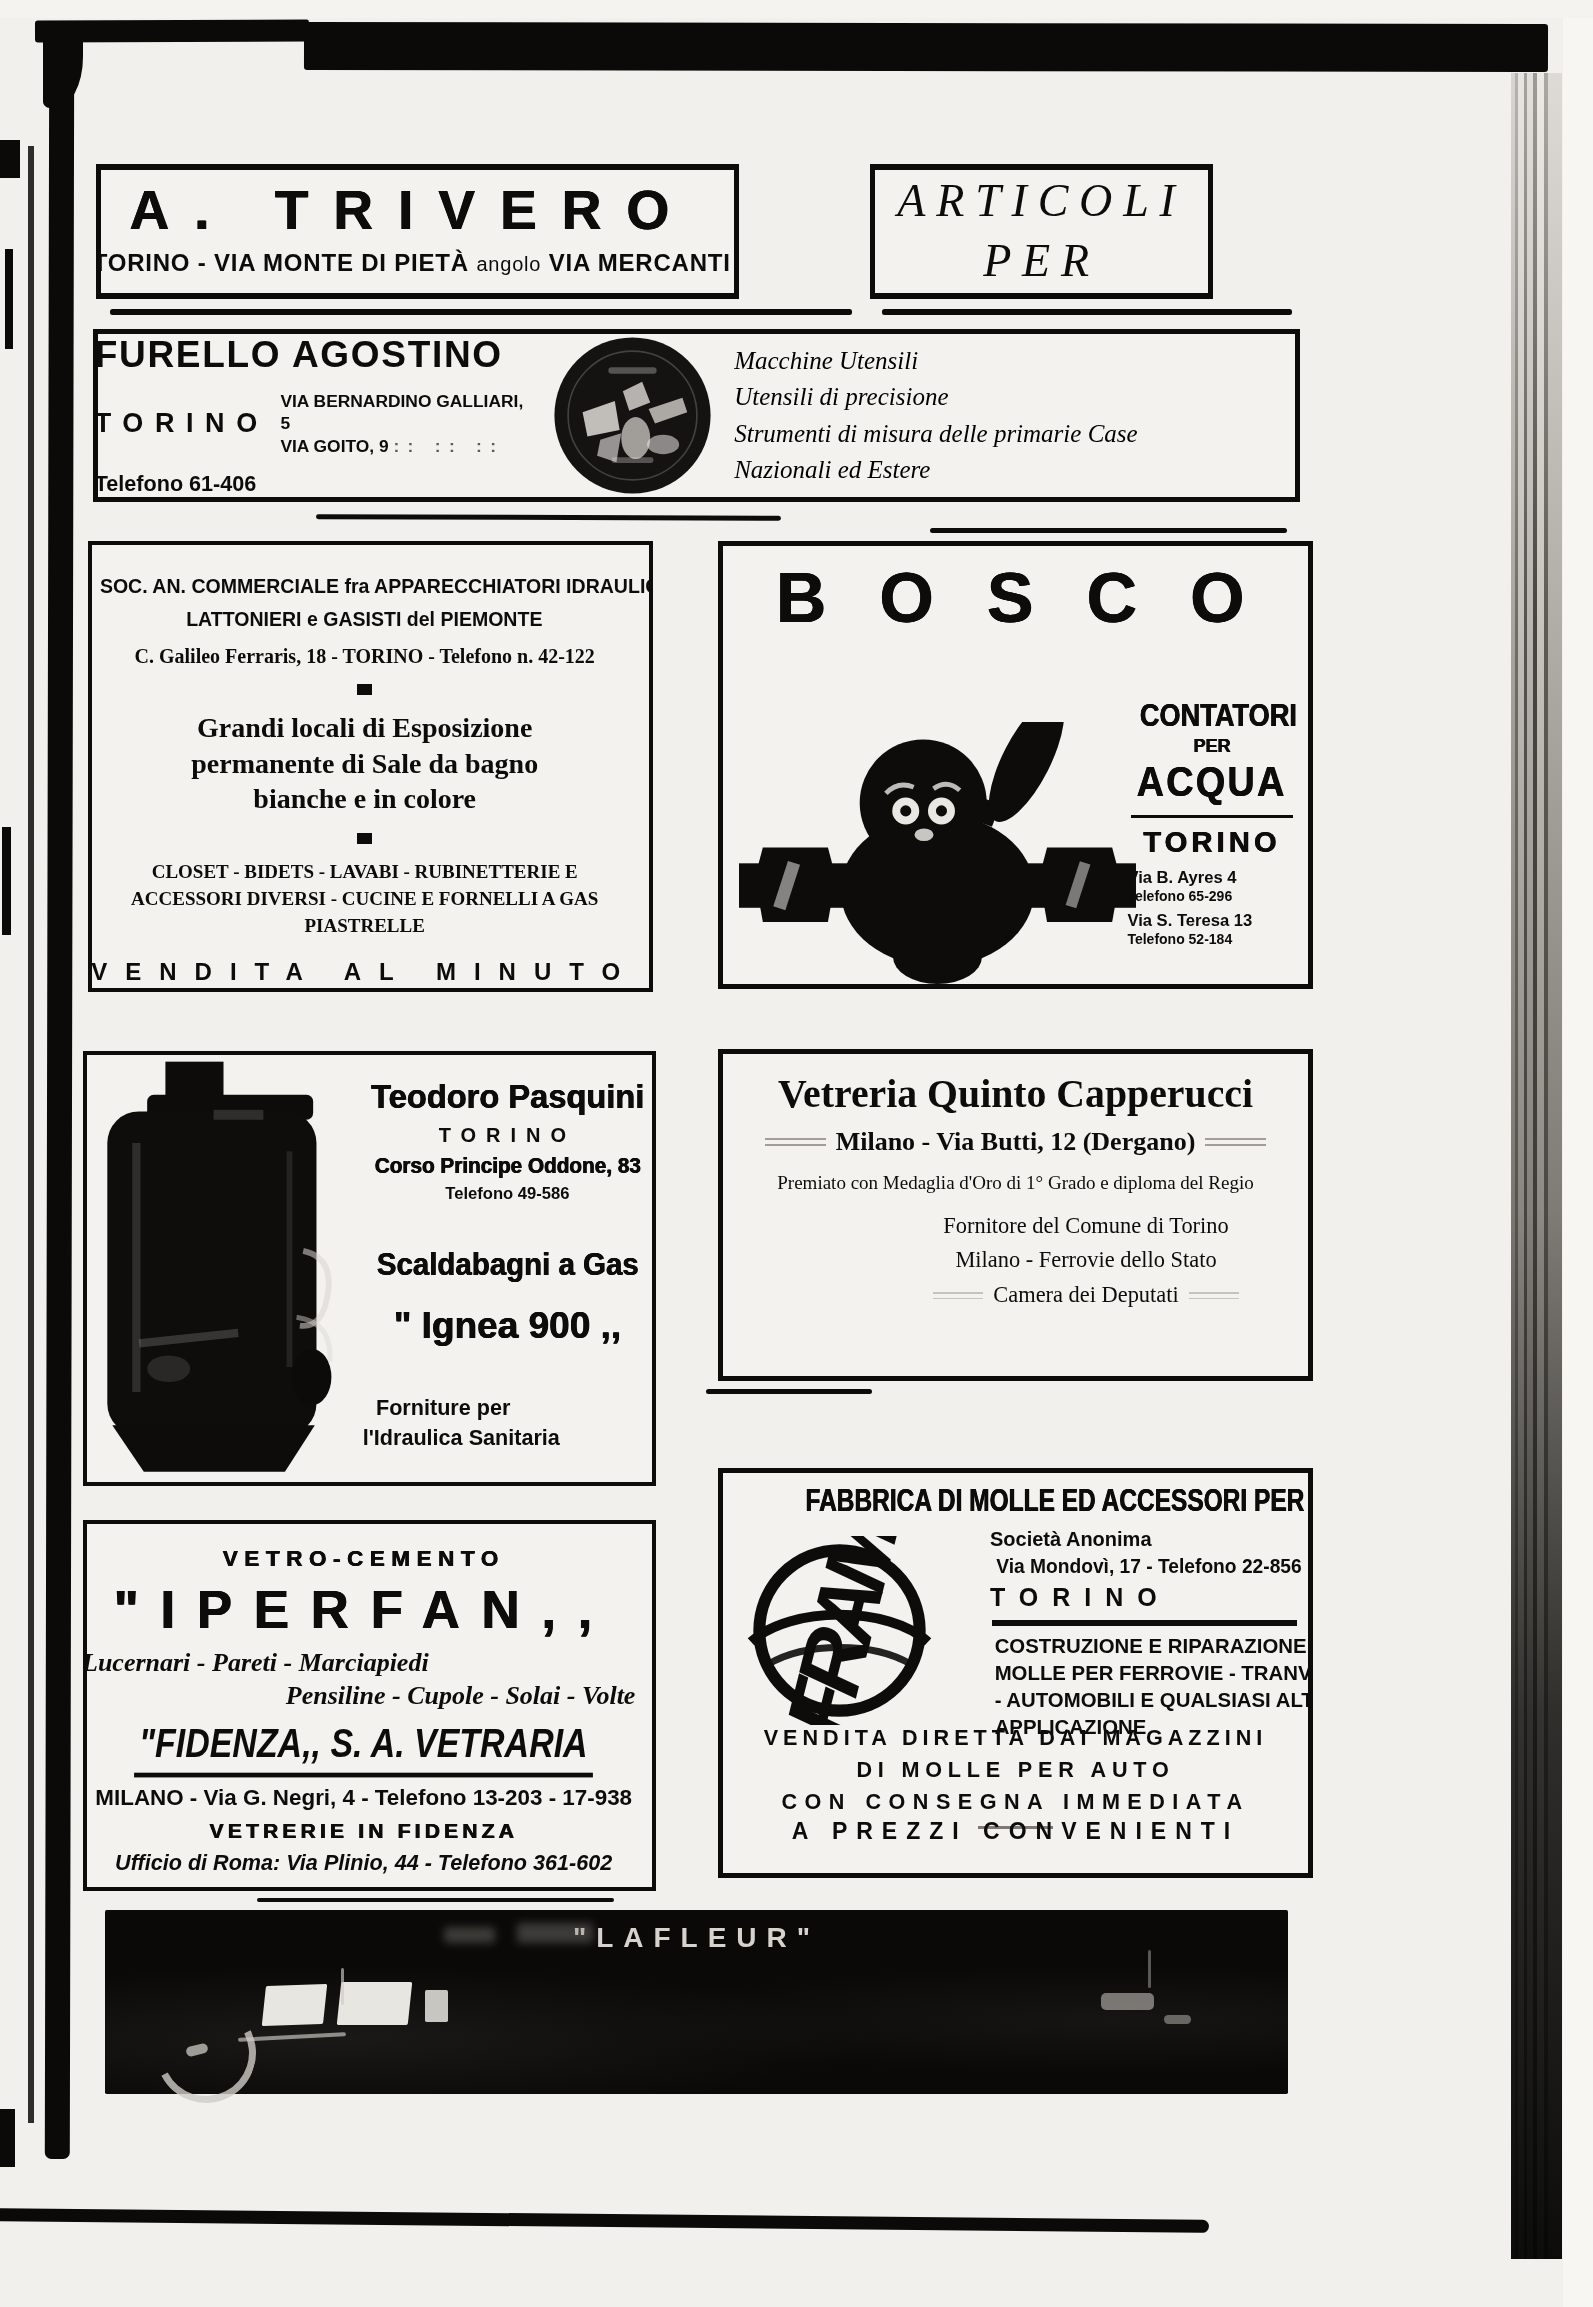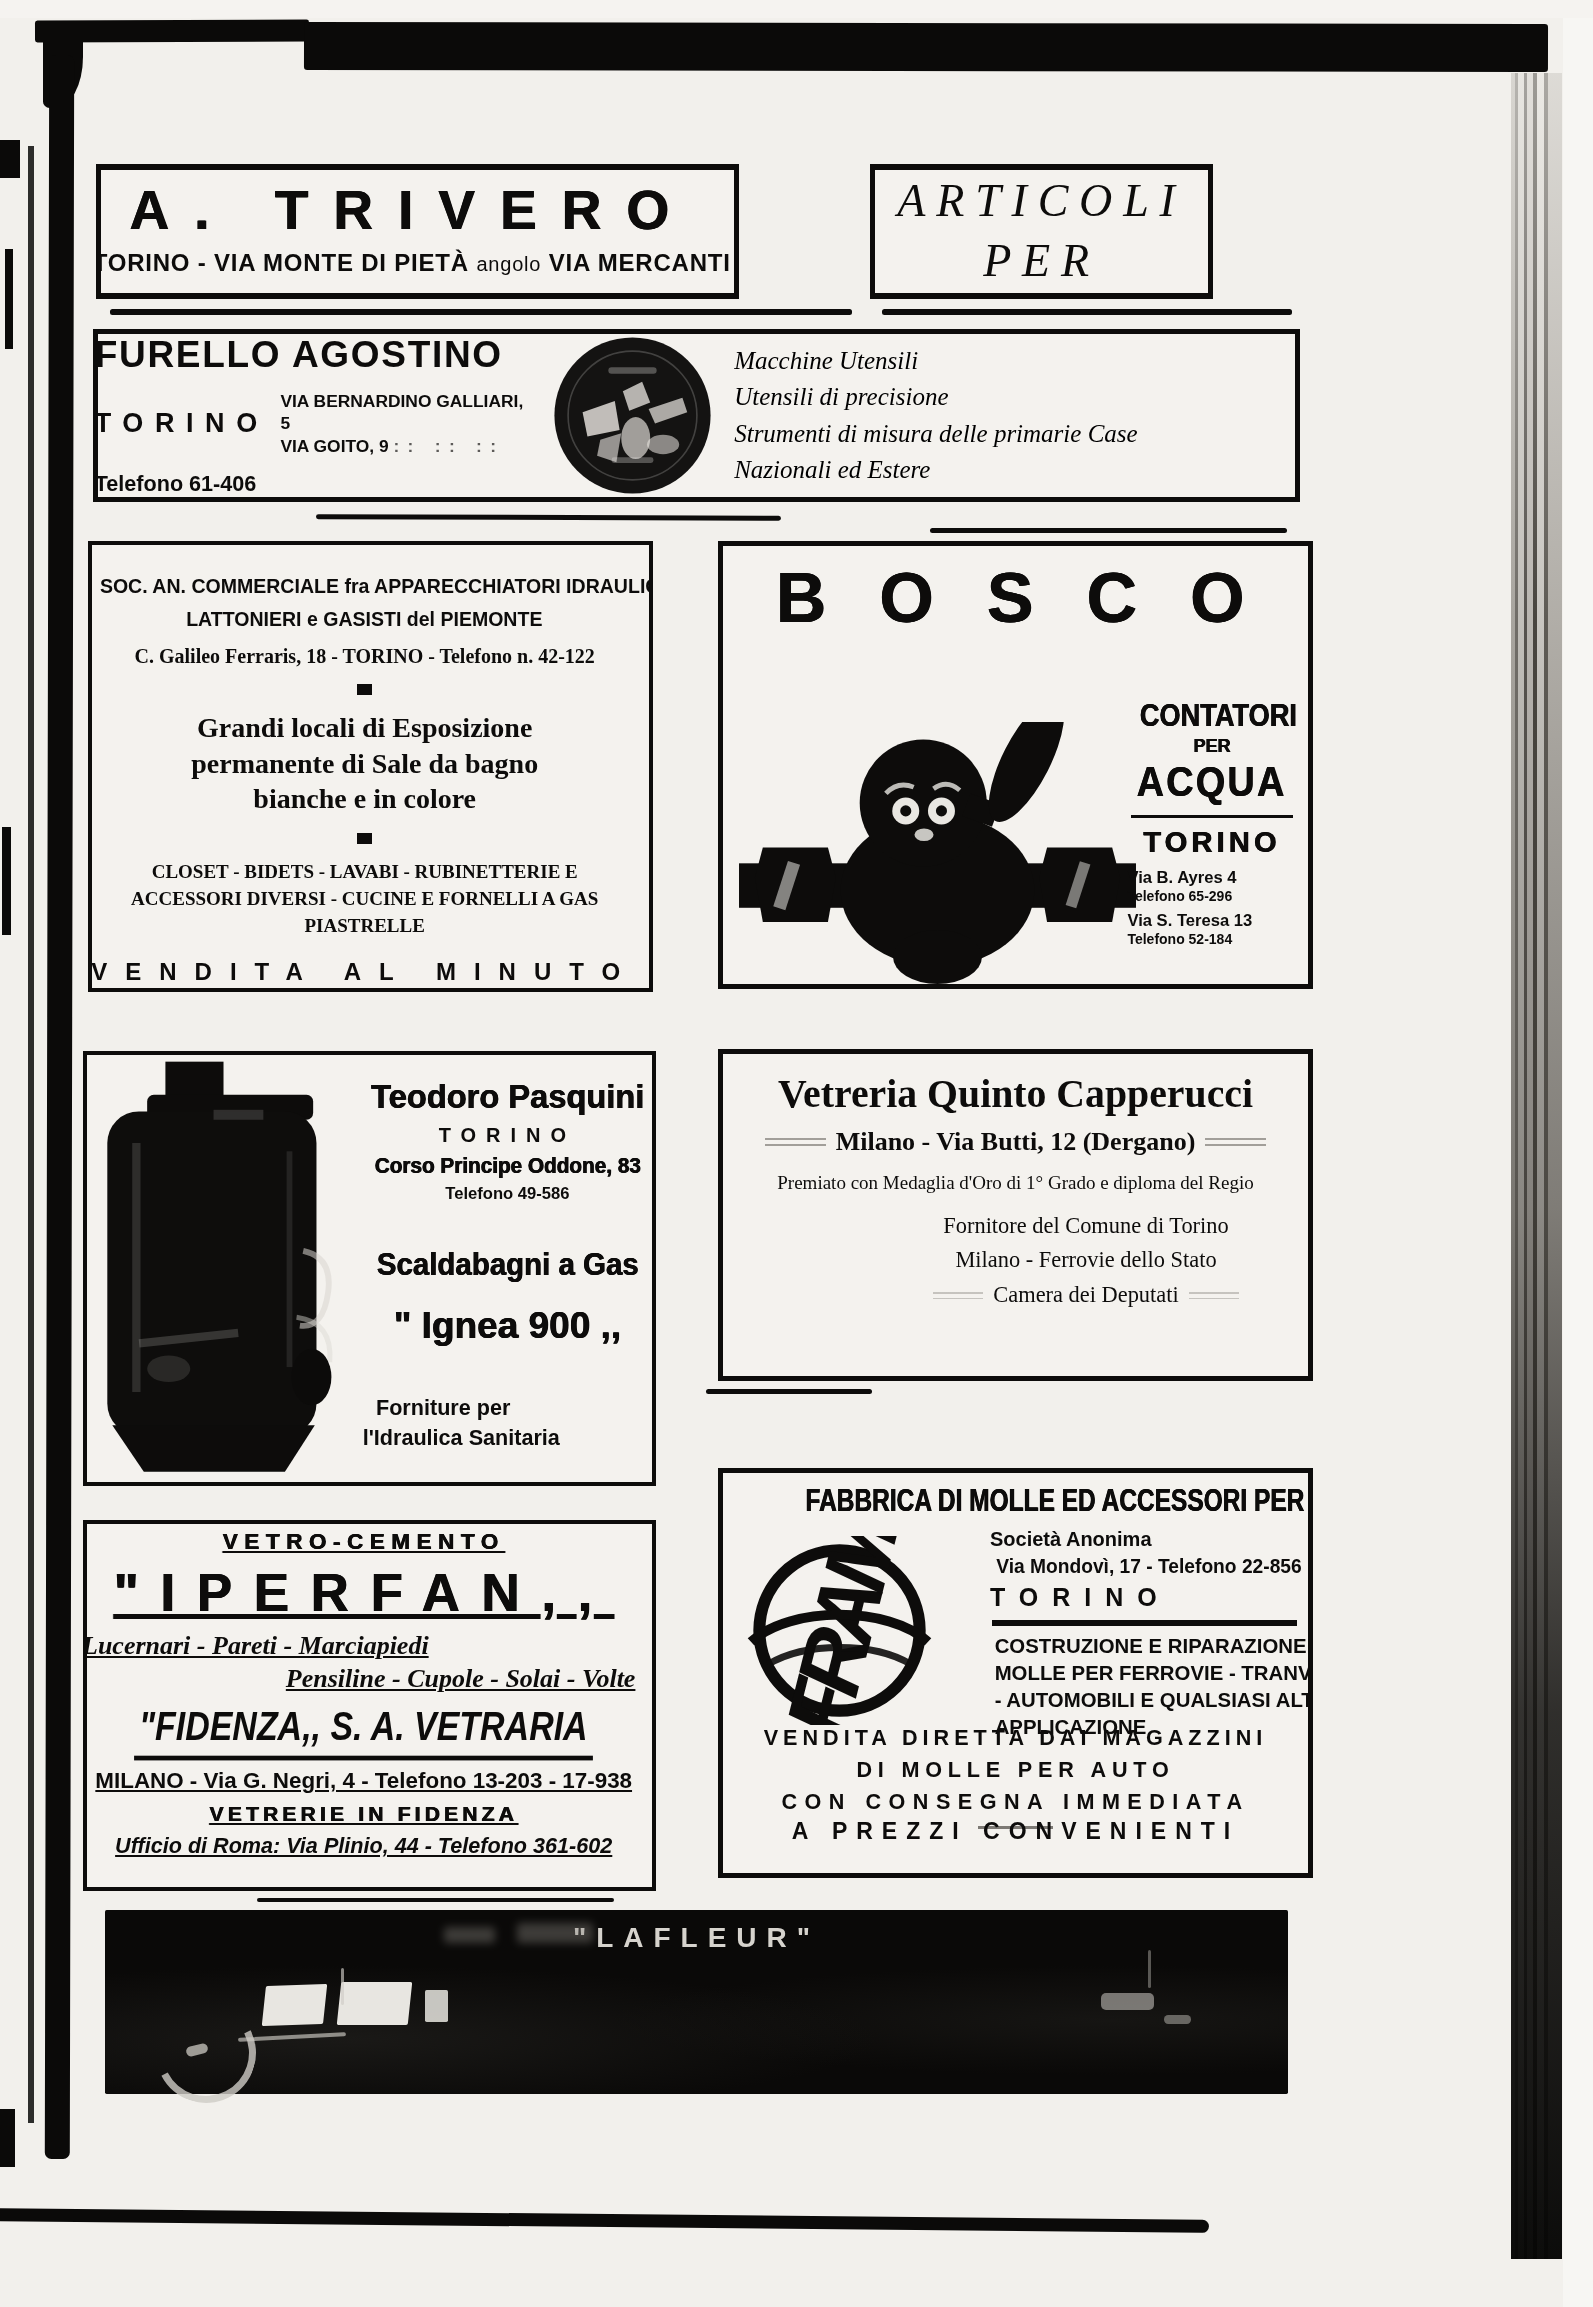--- a/index.html
+++ b/index.html
@@ -116,21 +116,21 @@
   .fram-sale .s1{letter-spacing:5px;}
   .fram-sale .s2{letter-spacing:5.8px;margin-top:5px;}
   .fram-sale .s3{letter-spacing:7.5px;margin-top:5px;}
   .fram-sep{width:75px;height:3.3px;background:#4a4742;margin:10px auto 0 auto;opacity:.7;}
   .fram-repairs{position:absolute;left:0;top:344px;width:100%;text-align:center;font-weight:bold;font-size:23px;line-height:1.3;}
   .fram-repairs .r1{letter-spacing:7.5px;}
   .fram-repairs .r2{letter-spacing:9px;}
 
   
   .ad-iperfan{left:83px;top:1520px;width:573px;height:371px;border-width:4.2px;}
-  .iperfan-inner{text-align:center;padding-top:5px;text-decoration:underline;}
+  .iperfan-inner{text-align:center;padding-top:22px;}
   .iperfan-cat{font-size:22.4px;font-weight:bold;letter-spacing:6.6px;}
   .iperfan-name{font-size:53px;font-weight:bold;letter-spacing:21.6px;white-space:nowrap;margin-top:6.6px;}
   .iperfan-p1{font-family:"Liberation Serif",serif;font-style:italic;font-weight:600;font-size:26px;margin-top:8.3px;text-align:left;padding-left:6.6px;}
   .iperfan-p2{font-family:"Liberation Serif",serif;font-style:italic;font-weight:600;font-size:26px;margin-top:3.3px;text-align:right;padding-right:16.6px;}
   .iperfan-co{display:inline-block;font-style:italic;font-weight:bold;font-size:35px;white-space:nowrap;transform:scaleY(1.18) scaleX(.97);margin-top:13.3px;padding:0 5px 5px 5px;border-bottom:4.2px solid #0d0c0b;}
   .iperfan-addr{font-size:22.4px;font-weight:600;margin-top:11.6px;white-space:nowrap;}
   .iperfan-fact{font-size:21px;font-weight:bold;letter-spacing:4.2px;margin-top:8.3px;}
   .iperfan-rome{font-size:21.6px;font-weight:600;font-style:italic;margin-top:6.6px;white-space:nowrap;}
 
   

